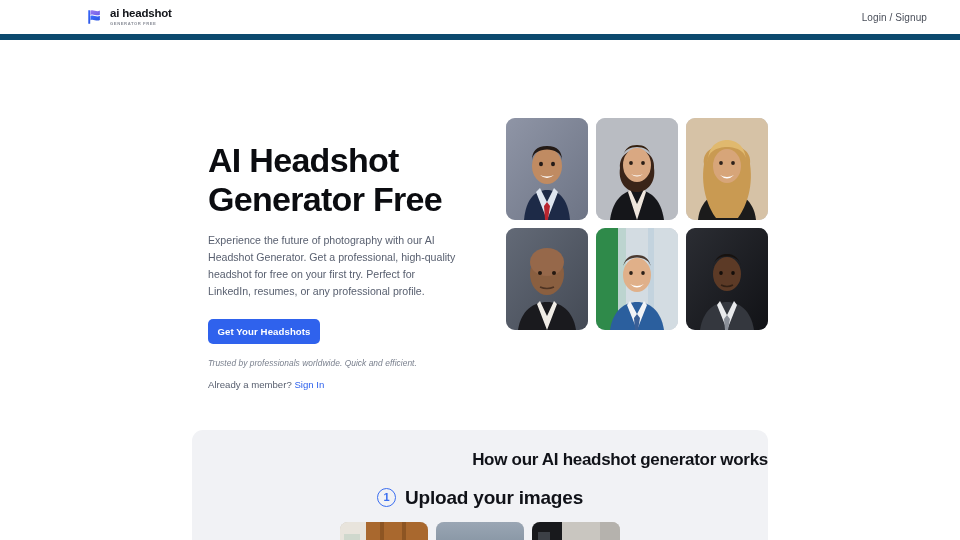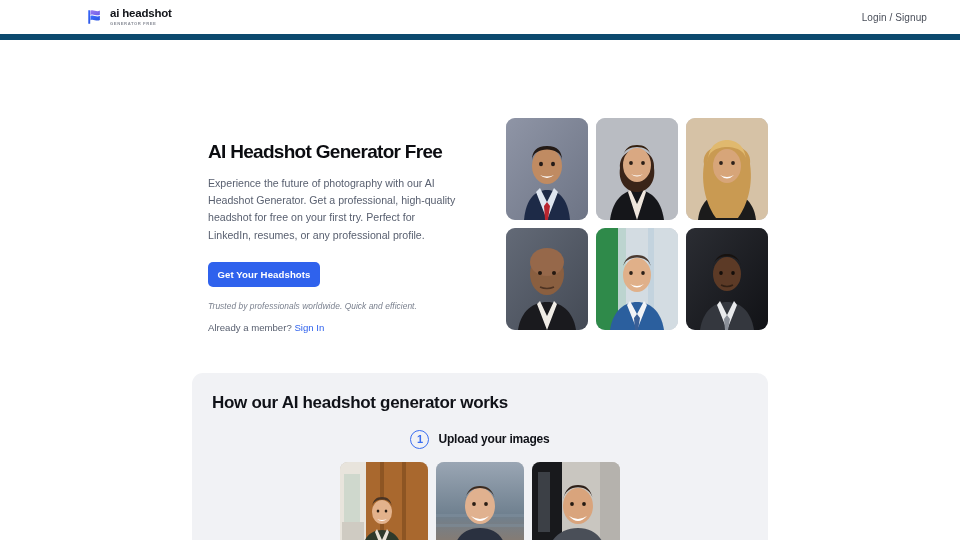--- a/index.html
+++ b/index.html
@@ -45,21 +45,21 @@
     align-items:flex-start;
     padding:78px 0 0 0;
     gap:0;
   }
   .hero-copy{
     width:250px;
     margin-left:208px;
     padding-top:23px;
   }
   .hero-title{
-    font-size:19px;
+    font-size:34px;
     line-height:1.16;
     font-weight:700;
     color:#0b0c10;
     letter-spacing:-0.7px;
   }
   .hero-desc{
     margin-top:12px;
     font-size:10.6px;
     line-height:1.62;
     color:#596070;
@@ -119,21 +119,21 @@
   .works-panel{
     margin:40px auto 0 auto;
     width:576px;
     background:#f1f2f5;
     border-radius:11px 11px 0 0;
     padding:20px 0 0 0;
     height:170px;
     overflow:hidden;
   }
   .works-title{
-    text-align:left;
+    text-align:right;
     font-size:17px;
     font-weight:700;
     color:#101218;
     letter-spacing:-0.3px;
     padding-left:20px;
   }
   .step-row{
     margin-top:17px;
     display:flex;
     align-items:center;
@@ -142,21 +142,21 @@
   }
   .step-badge{
     width:19px; height:19px;
     border:1.6px solid #3b6ef0;
     border-radius:50%;
     display:flex; align-items:center; justify-content:center;
     font-size:11px; font-weight:700; color:#3b6ef0;
     line-height:1;
   }
   .step-title{
-    font-size:12px;
+    font-size:19px;
     font-weight:700;
     color:#101218;
     letter-spacing:-0.2px;
   }
   .step-caption{
     margin-top:14px;
     text-align:center;
     font-size:8.6px;
     color:#5b616f;
     letter-spacing:0.05px;

